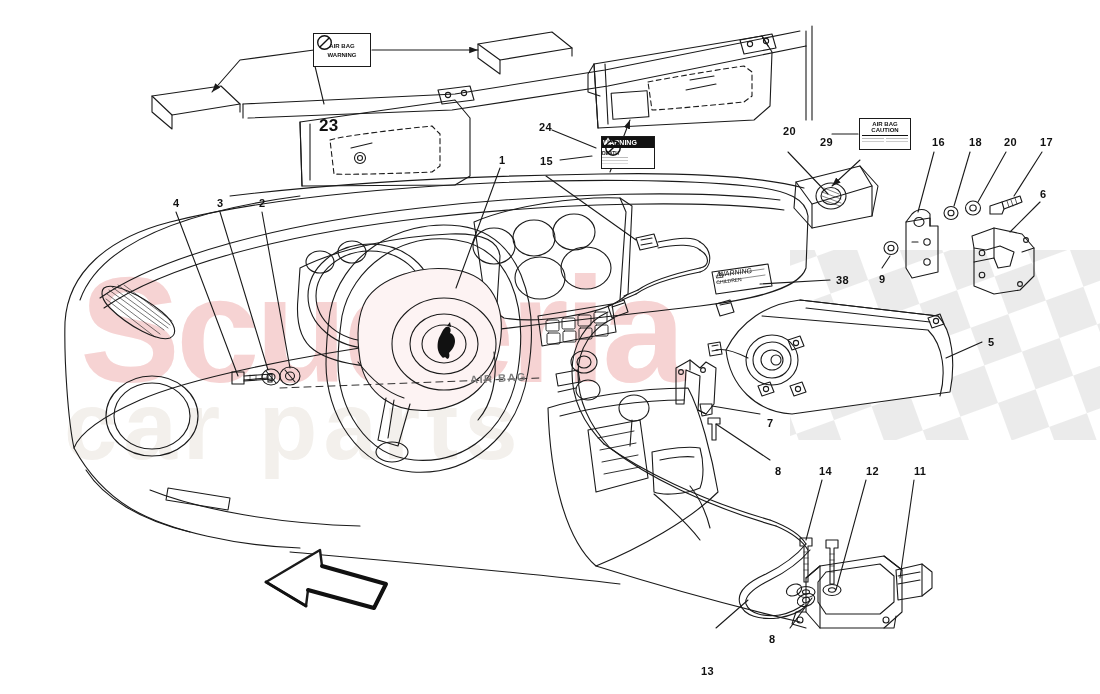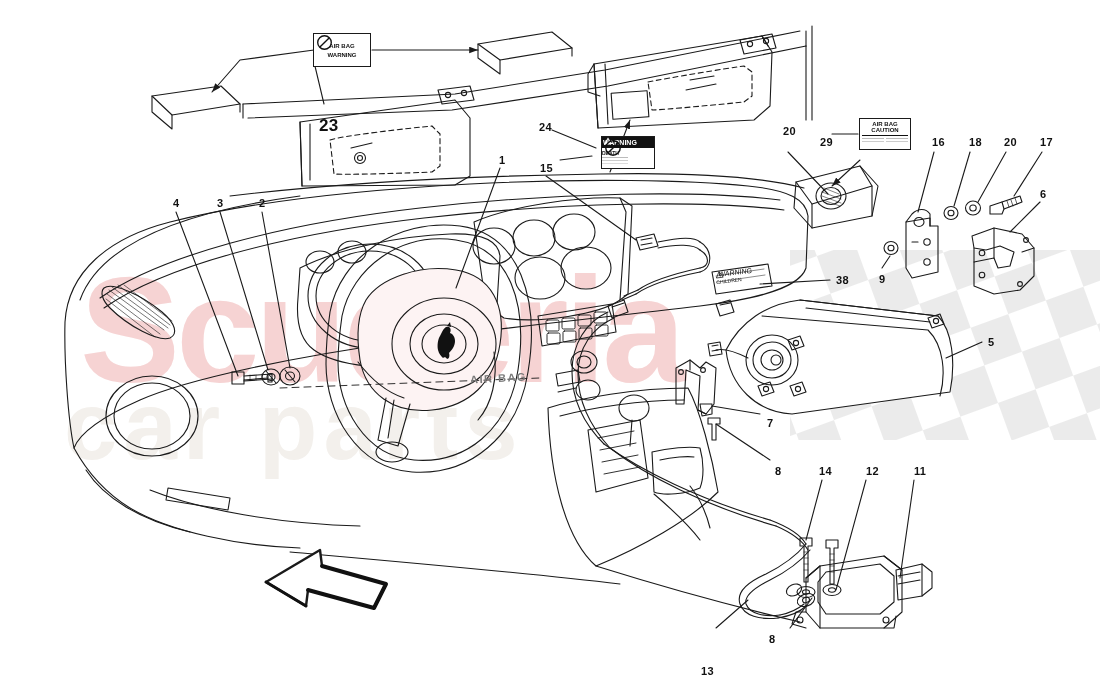--- a/index.html
+++ b/index.html
@@ -565,21 +565,21 @@
   <div class="callout" style="left:988px;top:337px;">5</div>
   <div class="callout" style="left:1040px;top:189px;">6</div>
   <div class="callout" style="left:767px;top:418px;">7</div>
   <div class="callout" style="left:775px;top:466px;">8</div>
   <div class="callout" style="left:879px;top:274px;">9</div>
   <div class="callout" style="left:769px;top:634px;">8</div>
   <div class="callout" style="left:914px;top:466px;">11</div>
   <div class="callout" style="left:866px;top:466px;">12</div>
   <div class="callout" style="left:701px;top:666px;">13</div>
   <div class="callout" style="left:819px;top:466px;">14</div>
-  <div class="callout" style="left:540px;top:163px;">15</div>
+  <div class="callout" style="left:540px;top:156px;">15</div>
   <div class="callout" style="left:932px;top:137px;">16</div>
   <div class="callout" style="left:1040px;top:137px;">17</div>
   <div class="callout" style="left:1004px;top:137px;">20</div>
   <div class="callout" style="left:969px;top:137px;">18</div>
   <div class="callout" style="left:783px;top:126px;">20</div>
   <div class="callout" style="left:820px;top:137px;">29</div>
   <div class="callout" style="left:836px;top:275px;">38</div>
   <div class="callout" style="left:319px;top:117px;font-size:17px;">23</div>
   <div class="callout" style="left:539px;top:122px;">24</div>
 

